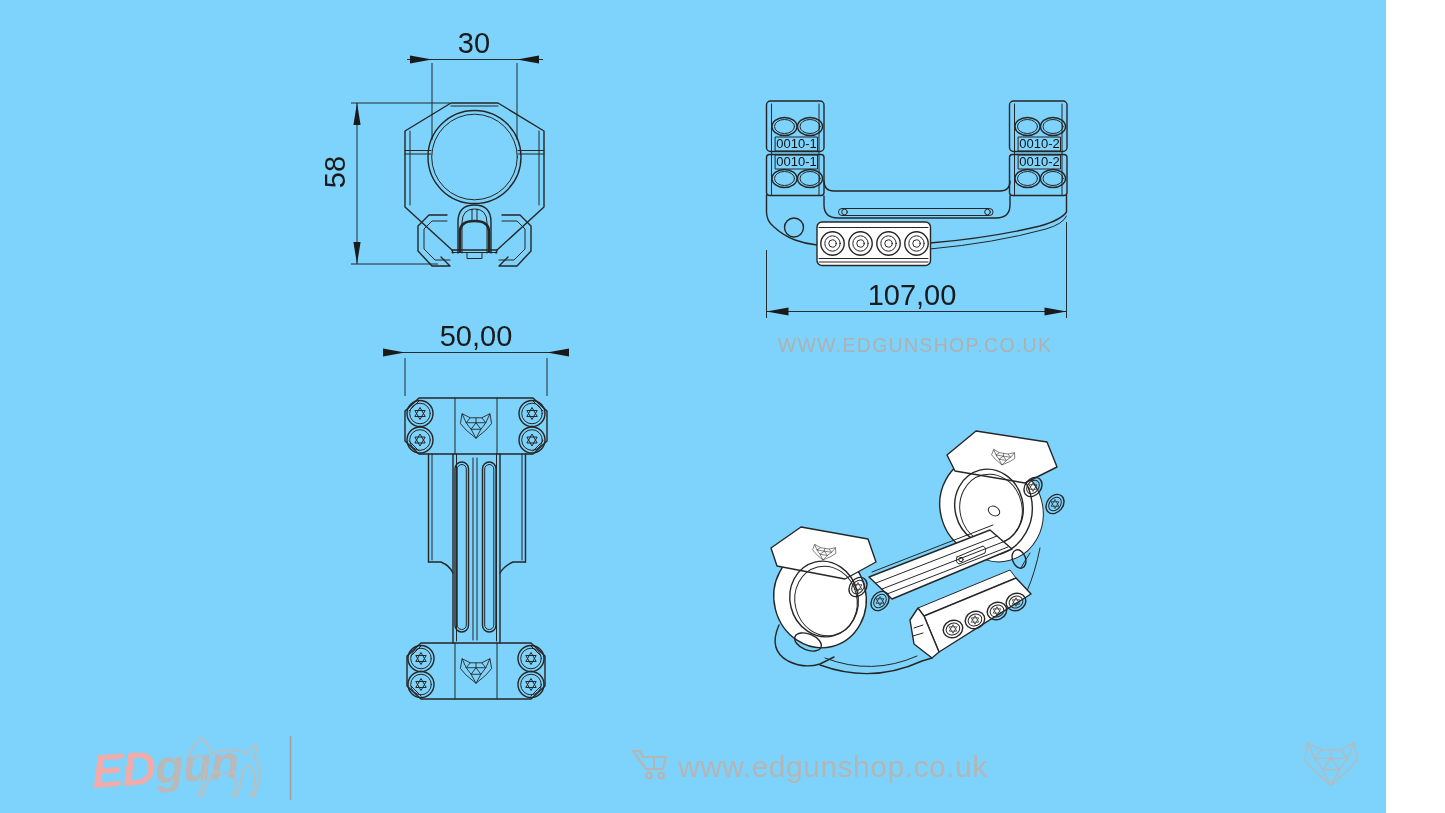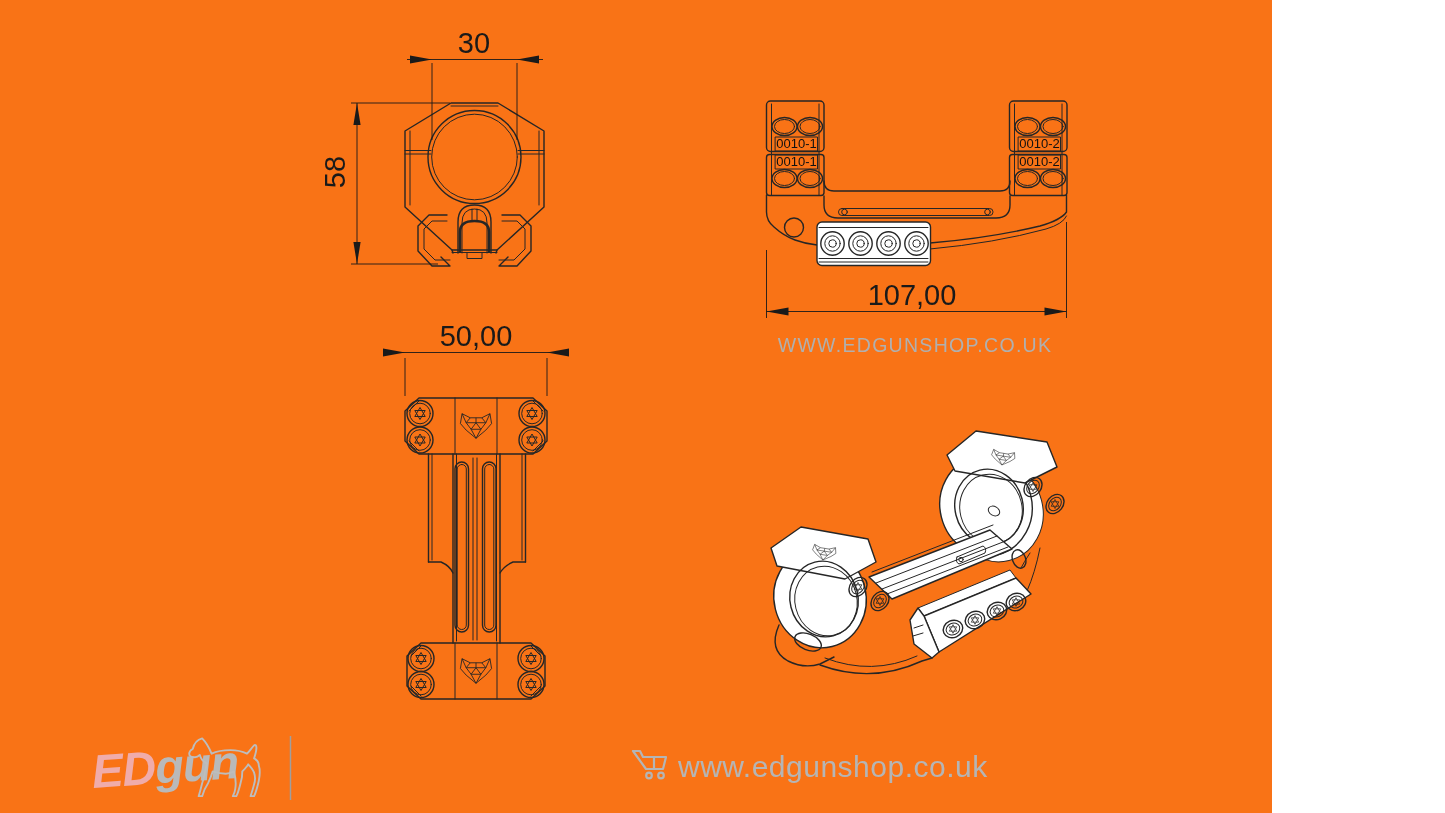--- a/index.html
+++ b/index.html
@@ -1,16 +1,16 @@
 <!DOCTYPE html>
 <html><head>
 <meta charset="utf-8">
 <style>
   html,body{margin:0;padding:0;background:#ffffff;}
-  .page{position:relative;width:1272px;height:813px;background:#f97316;overflow:hidden;
+  .page{position:relative;width:1386px;height:813px;background:#7dd3fc;overflow:hidden;
         font-family:"Liberation Sans", sans-serif;}
   svg{display:block;}
   .part    {fill:none;stroke:#262626;stroke-width:1.4;stroke-linejoin:round;stroke-linecap:round;}
   .part2   {fill:none;stroke:#262626;stroke-width:1;stroke-linejoin:round;stroke-linecap:round;}
   .partw   {fill:#ffffff;stroke:#262626;stroke-width:1.4;stroke-linejoin:round;}
   .partw2  {fill:#ffffff;stroke:#262626;stroke-width:1;stroke-linejoin:round;}
   .thick   {fill:none;stroke:#262626;stroke-width:2.6;stroke-linejoin:round;}
   .dim     {fill:none;stroke:#1a1a1a;stroke-width:0.9;}
   .arrow   {fill:#1a1a1a;stroke:none;}
   .dimtext {fill:#1a1a1a;font-size:29px;font-family:"Liberation Sans",sans-serif;}

